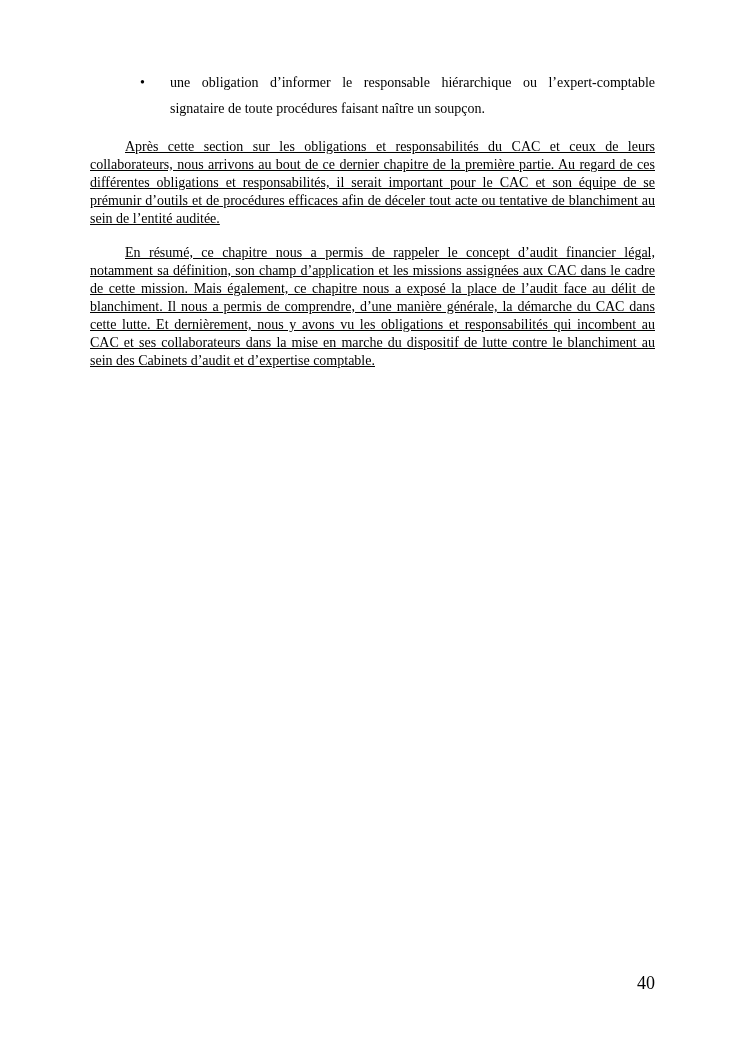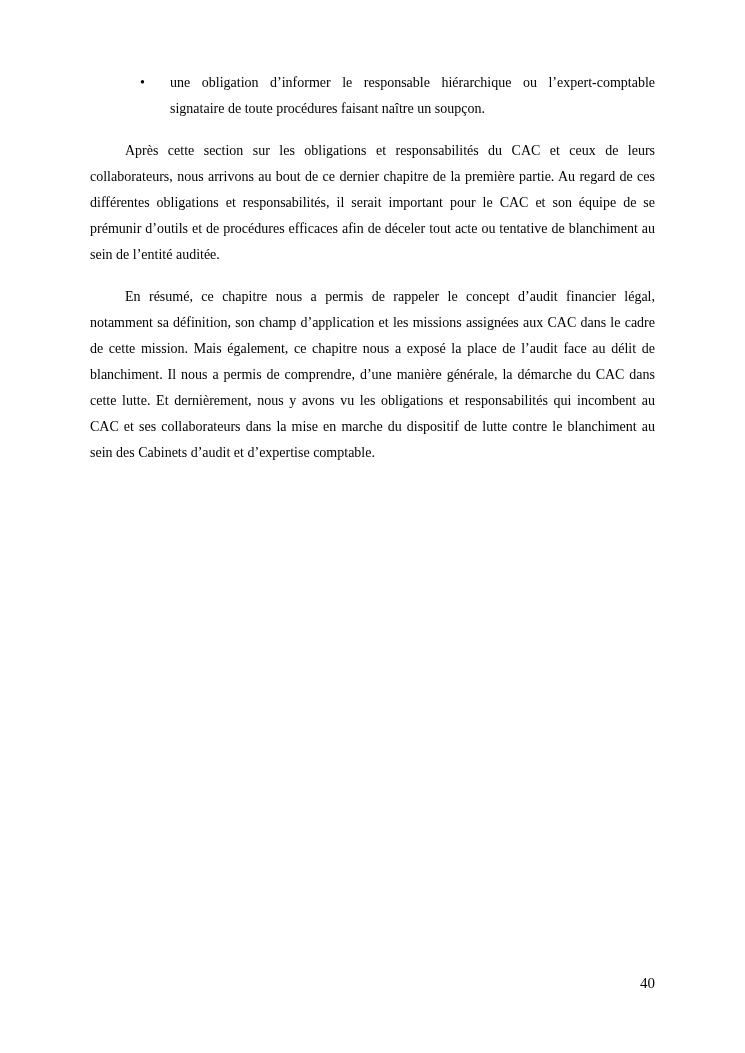--- a/index.html
+++ b/index.html
@@ -38,27 +38,28 @@
   }
   .bullet-text {
     flex: 1;
     text-align: justify;
     line-height: 26px;
   }
   p.body-par {
     margin: 12px 0 16px 0;
     text-align: justify;
     text-indent: 35px;
-    line-height: 26px;
+    line-height: 18px;
+    text-decoration: underline;
   }
   .page-number {
     position: absolute;
     right: 90px;
     bottom: 62px;
-    font-size: 15px;
+    font-size: 18px;
     line-height: 16px;
   }
 </style>
 </head>
 <body>
 
 <div class="page">
   <div class="content">
 
     <div class="bullet-row">

